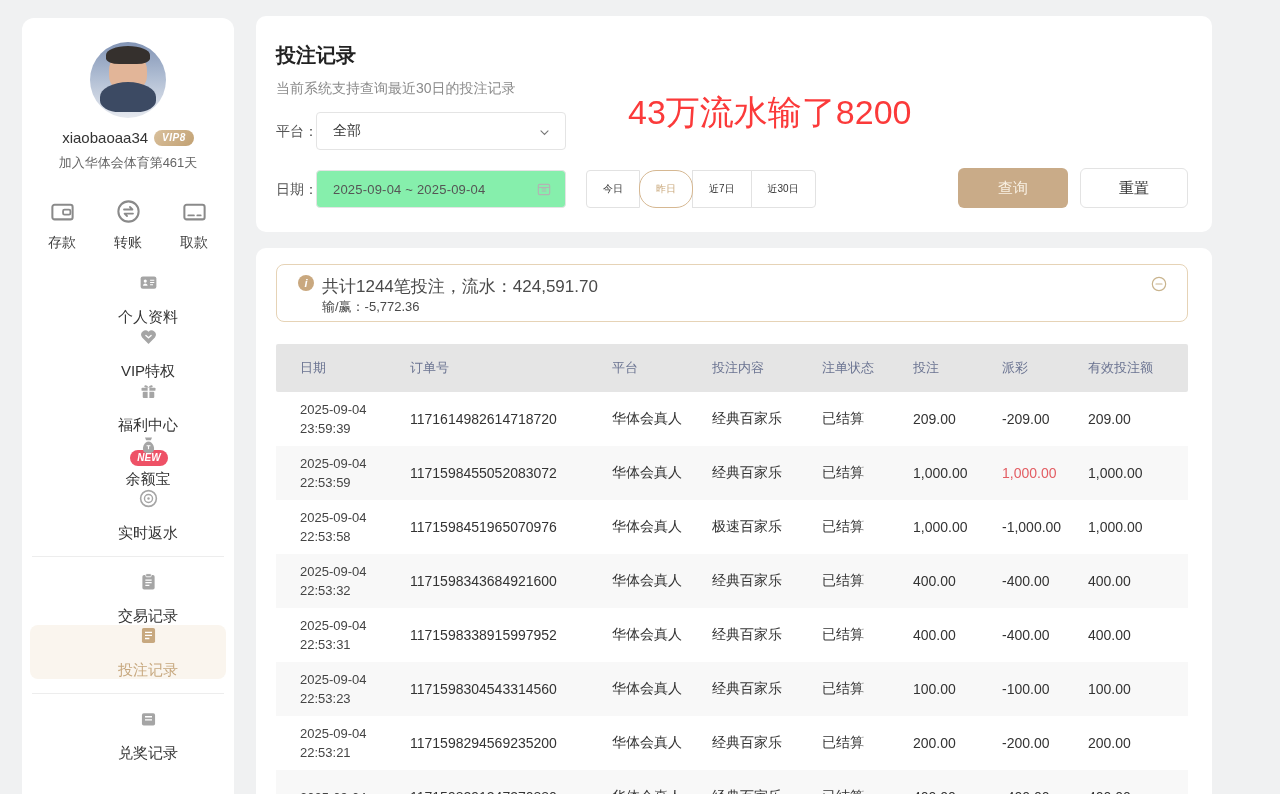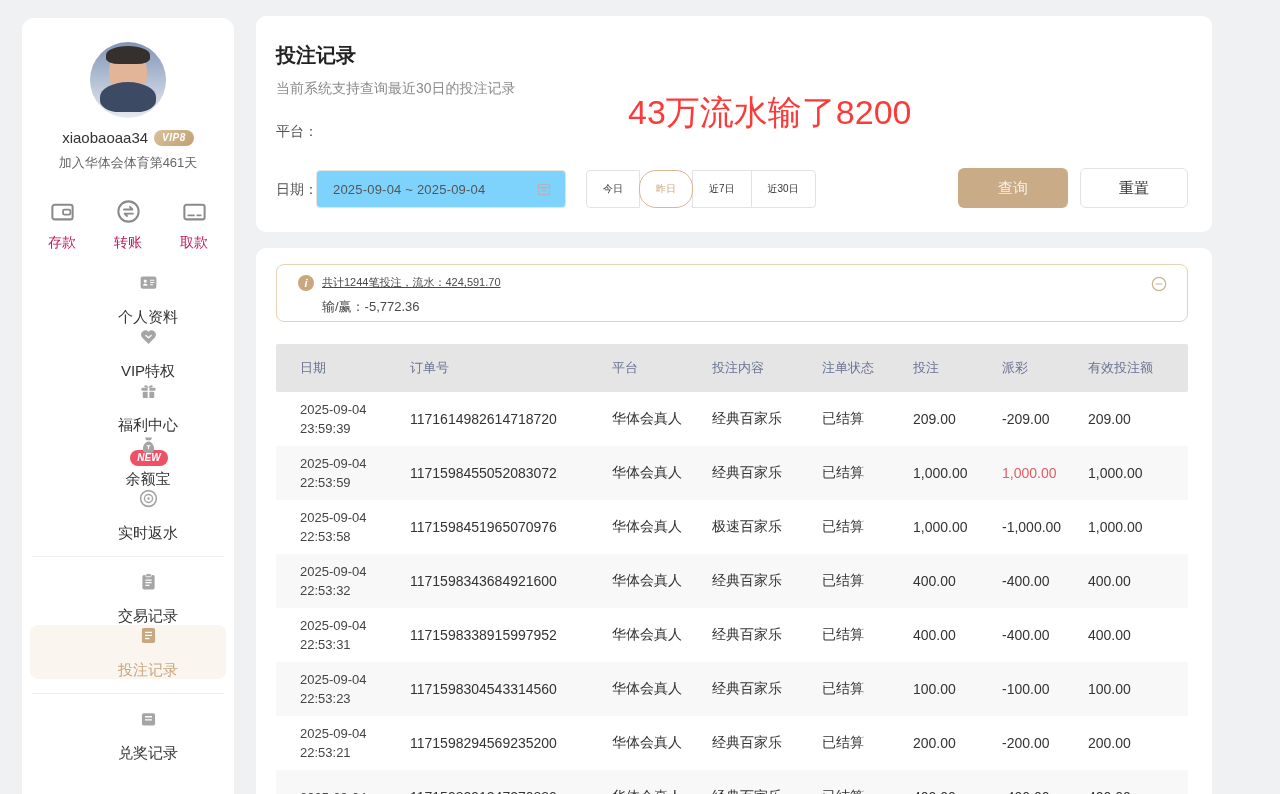--- a/index.html
+++ b/index.html
@@ -21,21 +21,21 @@
   .user-line { display:flex; align-items:center; justify-content:center; gap:6px; margin-top:11px; }
   .username { font-size:15px; color:#333; }
   .vip-badge { display:inline-block; background:linear-gradient(135deg,#d9c09c,#c2a173);
     color:#fff; font-size:10px; font-weight:bold; font-style:italic;
     padding:2px 8px 3px; border-radius:9px; letter-spacing:.5px; }
   .join-text { text-align:center; font-size:13px; color:#666; margin-top:8px; }
   .quick-actions { display:flex; justify-content:space-between; padding:0 26px; margin-top:26px; }
   .qa-item { display:flex; flex-direction:column; align-items:center; gap:9px; cursor:pointer; }
   .qa-item .qa-icon { width:27px; height:27px; color:#8a8a8a; }
   .qa-item .qa-icon svg { width:100%; height:100%; }
-  .qa-label { font-size:14px; color:#be185d; }
+  .qa-label { font-size:14px; color:#404040; }
   .menu { margin-top:20px; }
   .menu-divider { height:1px; background:#ededed; margin:14px 10px; }
   .menu-item { display:flex; align-items:center; gap:15px; height:54px; padding:0 0 0 40px;
     margin:0 8px; border-radius:8px; cursor:pointer; font-size:15px; color:#333;flex-direction:column; }
   .menu-item .m-icon { width:21px; height:21px; color:#a5a5a5; flex:0 0 auto; }
   .menu-item .m-icon svg { width:100%; height:100%; }
   .menu-item.active { background:#faf5ee; color:#c7a87f; }
   .menu-item.active .m-icon { color:#c7a87f; }
   .new-badge { background:#ee5166; color:#fff; font-size:10px; font-weight:bold; font-style:italic;
     border-radius:9px; padding:2px 7px 3px; margin-left:2px; }
@@ -48,21 +48,21 @@
   .lbl-platform { left:20px; top:107px; }
   .lbl-date { left:20px; top:165px; }
   .select-box { position:absolute; left:60px; top:96px; width:250px; height:38px;
     border:1px solid #e4e4e4; border-radius:4px; display:flex; align-items:center;
     padding:0 14px 0 16px; cursor:pointer; background:#fff; }
   .select-box .sel-val { font-size:14px; color:#333; flex:1; }
   .chevron { width:13px; height:13px; color:#777; }
   .chevron svg { width:100%; height:100%; }
   .date-box { position:absolute; left:60px; top:154px; width:250px; height:38px;
     border:1px solid #e4e4e4; border-radius:4px; display:flex; align-items:center;
-    padding:0 13px 0 16px; cursor:pointer; background:#7dd3fc; }
+    padding:0 13px 0 16px; cursor:pointer; background:#86efac; }
   .date-box .date-val { font-size:13px; color:#555; flex:1; letter-spacing:.2px; }
   .cal-icon { width:16px; height:16px; color:#b3b3b3; }
   .cal-icon svg { width:100%; height:100%; }
   .seg-group { position:absolute; left:330px; top:154px; display:flex; }
   .seg-btn { height:38px; padding:0 16px; background:#fff; border:1px solid #e2e2e2;
     margin-left:-1px; font-size:10px; color:#333; display:flex; align-items:center;
     cursor:pointer; position:relative; }
   .seg-btn:first-child { border-radius:4px 0 0 4px; margin-left:0; }
   .seg-btn:last-child { border-radius:0 4px 4px 0; }
   .seg-btn.active { border-color:#d6b892; color:#c9a87b; z-index:2;border-radius:17px; }
@@ -75,21 +75,21 @@
   .overlay-red { position:absolute; left:628px; top:90px; font-size:34px; font-weight:500;
     color:#fb3a3a; white-space:nowrap; z-index:5; }
 
   
   .card-table { left:256px; top:248px; width:956px; height:600px; }
   .summary-box { position:absolute; left:20px; top:16px; width:912px; height:58px;
     border:1px solid #e6d3b6; border-radius:8px; }
   .info-icon { position:absolute; left:21px; top:10px; width:16px; height:16px; border-radius:50%;
     background:#c9a87f; color:#fff; font-size:11px; font-weight:bold; font-style:italic;
     display:flex; align-items:center; justify-content:center; }
-  .summary-l1 { position:absolute; left:45px; top:10px; font-size:11px; color:#4a4a4a;text-decoration:underline; }
+  .summary-l1 { position:absolute; left:45px; top:10px; font-size:17px; color:#4a4a4a; }
   .summary-l2 { position:absolute; left:45px; top:33px; font-size:13px; color:#4a4a4a; }
   .minus-icon { position:absolute; right:20px; top:11px; width:16px; height:16px; color:#c9b48e; cursor:pointer; }
   .minus-icon svg { width:100%; height:100%; }
   .tbl { position:absolute; left:20px; top:96px; width:912px; }
   .tbl-row { display:grid; grid-template-columns:110px 202px 100px 110px 91px 89px 86px 1fr;
     align-items:center; padding-left:24px; }
   .tbl-head { height:48px; background:#e5e5e5; border-radius:2px; }
   .tbl-head .th { font-size:13px; color:#6a7391; }
   .tbl-body .tbl-row { height:54px; }
   .tbl-body .tbl-row:nth-child(even) { background:#f8f8f8; }
@@ -199,20 +199,28 @@
         <span>兑奖记录</span>
       </div>
     </nav>
 </aside>
 
 <section class="card card-filters">
   <h1 class="page-title">投注记录</h1>
   <p class="page-subtitle">当前系统支持查询最近30日的投注记录</p>
 
   <span class="field-label lbl-platform">平台：</span>
+  <div class="select-box">
+    <span class="sel-val">全部</span>
+    <span class="chevron">
+      <svg viewBox="0 0 24 24">
+          <path d="m5.5 9 6.5 6.5L18.5 9" fill="none" stroke="currentColor" stroke-width="2" stroke-linecap="round"></path>
+        </svg>
+    </span>
+  </div>
 
   <span class="field-label lbl-date">日期：</span>
   <div class="date-box">
     <span class="date-val">2025-09-04  ~  2025-09-04</span>
     <span class="cal-icon">
       <svg viewBox="0 0 24 24">
           <rect x="3.5" y="5" width="17" height="15.5" rx="2" fill="none" stroke="currentColor" stroke-width="1.7"></rect>
           <path d="M3.5 9.7h17" stroke="currentColor" stroke-width="1.5"></path>
           <path d="M8.5 11.8h7M8.5 15h7" stroke="currentColor" stroke-width="1.4"></path>
         </svg>

